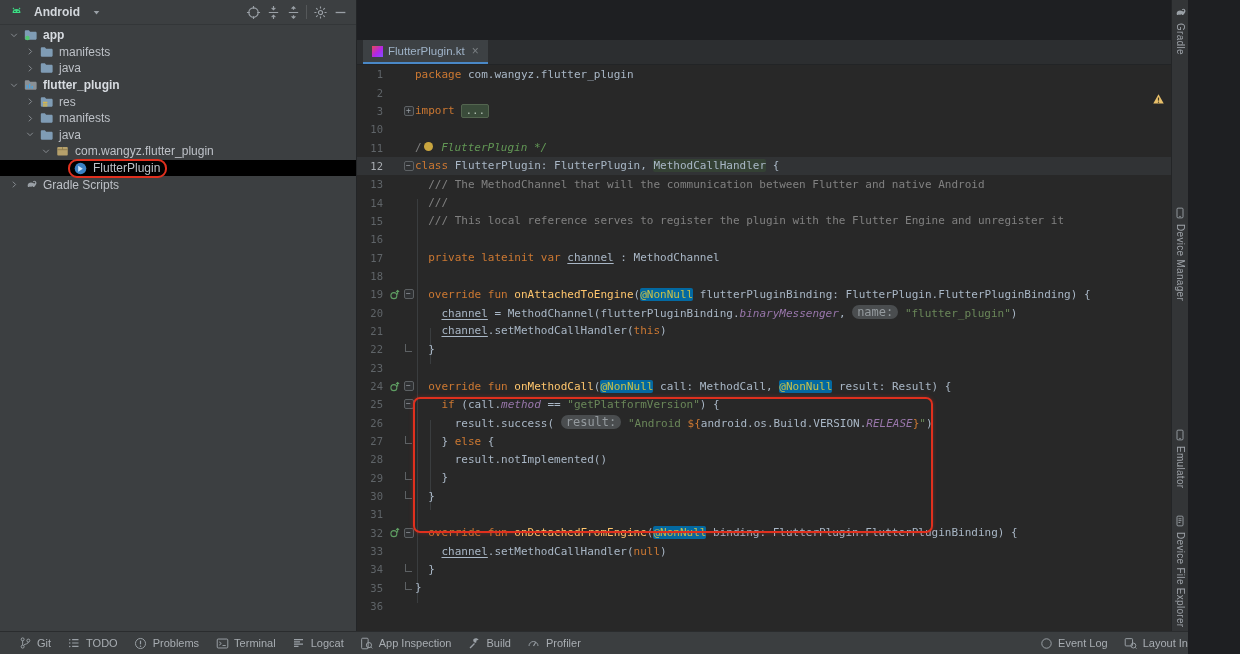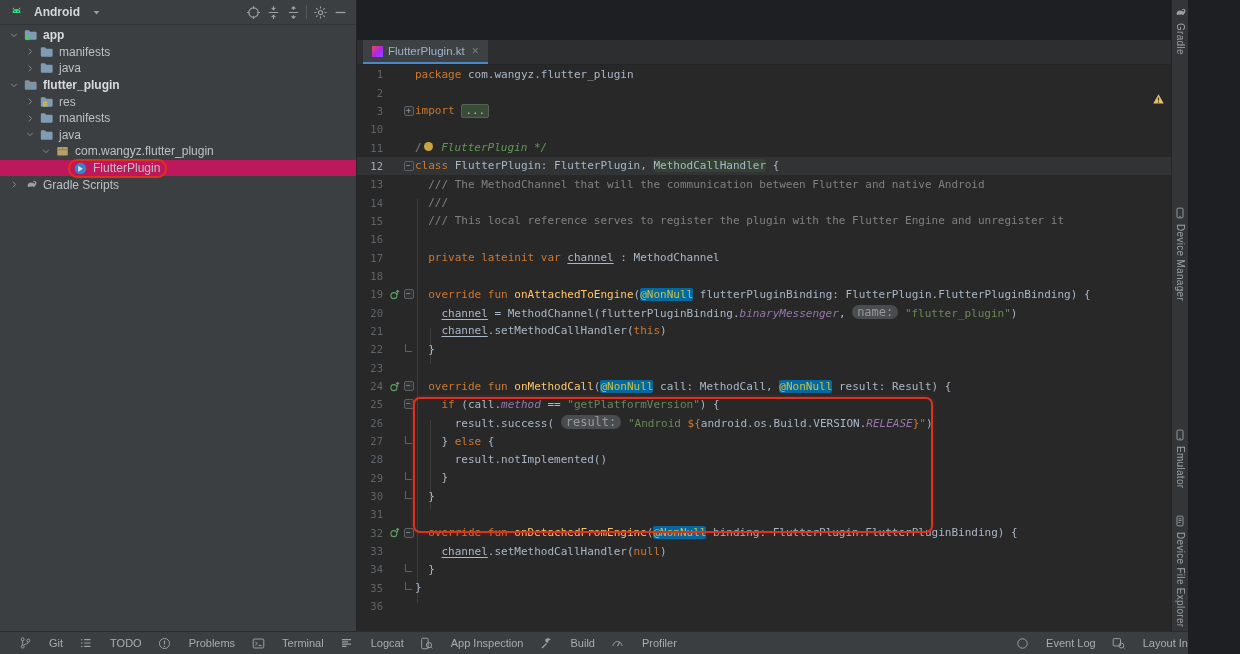--- a/index.html
+++ b/index.html
@@ -9,21 +9,21 @@
 
   
   #left-panel{position:absolute;left:0;top:0;width:356px;height:632px;background:#3c3f41;border-right:1px solid #232527;}
   #panel-header{height:24px;display:flex;align-items:center;padding:0 6px;gap:4px;border-bottom:1px solid #333638;}
   #panel-header .ptitle{font-weight:bold;color:#d3d7dc;margin:0 2px 0 4px;}
   #panel-header .spacer{flex:1;}
   .hicon{width:20px;height:18px;display:flex;align-items:center;justify-content:center;color:#9aa0a6;}
   .hsep{width:1px;height:14px;background:#55585a;margin:0 3px;}
   #tree{padding-top:2px;}
   .trow{height:16.6px;display:flex;align-items:center;white-space:nowrap;cursor:default;}
-  .trow.selected{background:#be185d;}
+  .trow.selected{background:#000000;}
   .tarrow{width:16px;height:16px;display:flex;align-items:center;justify-content:center;color:#8f9398;flex:none;}
   .ticon{width:17px;height:16px;display:flex;align-items:center;justify-content:center;flex:none;margin-right:4px;}
   .tlabel{color:#bdc1c7;}
   .trow.bold .tlabel{font-weight:bold;color:#d7dbe0;}
   .anno-wrap{display:flex;align-items:center;border:2px solid #e0301e;border-radius:9px;padding:0 5px 0 2px;margin-left:-2px;height:15px;}
 
   
   #editor{position:absolute;left:357px;top:0;width:867px;height:632px;background:#282828;margin-top:40px;}
   #tabbar{height:24px;background:#2c2e30;border-bottom:1px solid #222426;display:flex;align-items:center;position:relative;}
   .tab{height:24px;box-sizing:border-box;display:flex;align-items:center;gap:5px;padding:0 9px;margin-left:6px;
@@ -70,21 +70,21 @@
   
   #stripe{position:absolute;right:0;top:0;width:16px;height:632px;background:#333537;border-left:1px solid #232527;}
   .stripe-item{position:absolute;left:0;width:16px;display:flex;flex-direction:column;align-items:center;color:#9da2a8;}
   .stripe-item .slabel{writing-mode:vertical-rl;font-size:10px;margin-top:4px;letter-spacing:.3px;}
   .stripe-icon{width:14px;height:14px;display:flex;align-items:center;justify-content:center;color:#9aa0a6;}
 
   
   #statusbar{position:absolute;left:0;bottom:0;width:1240px;height:22px;background:#3b3e40;border-top:1px solid #2a2c2e;
              display:flex;align-items:center;justify-content:space-between;font-size:11px;color:#a8adb2;}
   .sb-group{display:flex;align-items:center;}
-  .sb-item{display:flex;align-items:center;gap:17px;margin:0 8px;white-space:nowrap;}
+  .sb-item{display:flex;align-items:center;gap:5px;margin:0 8px;white-space:nowrap;}
   #statusbar .left{padding-left:10px;} #statusbar .right{padding-right:8px;}
   .sicon{width:14px;height:14px;display:flex;align-items:center;justify-content:center;color:#9aa0a6;}
 </style>
 </head>
 <body>
 
 <div id="app">
 
   <div id="left-panel">
     <div id="panel-header">

